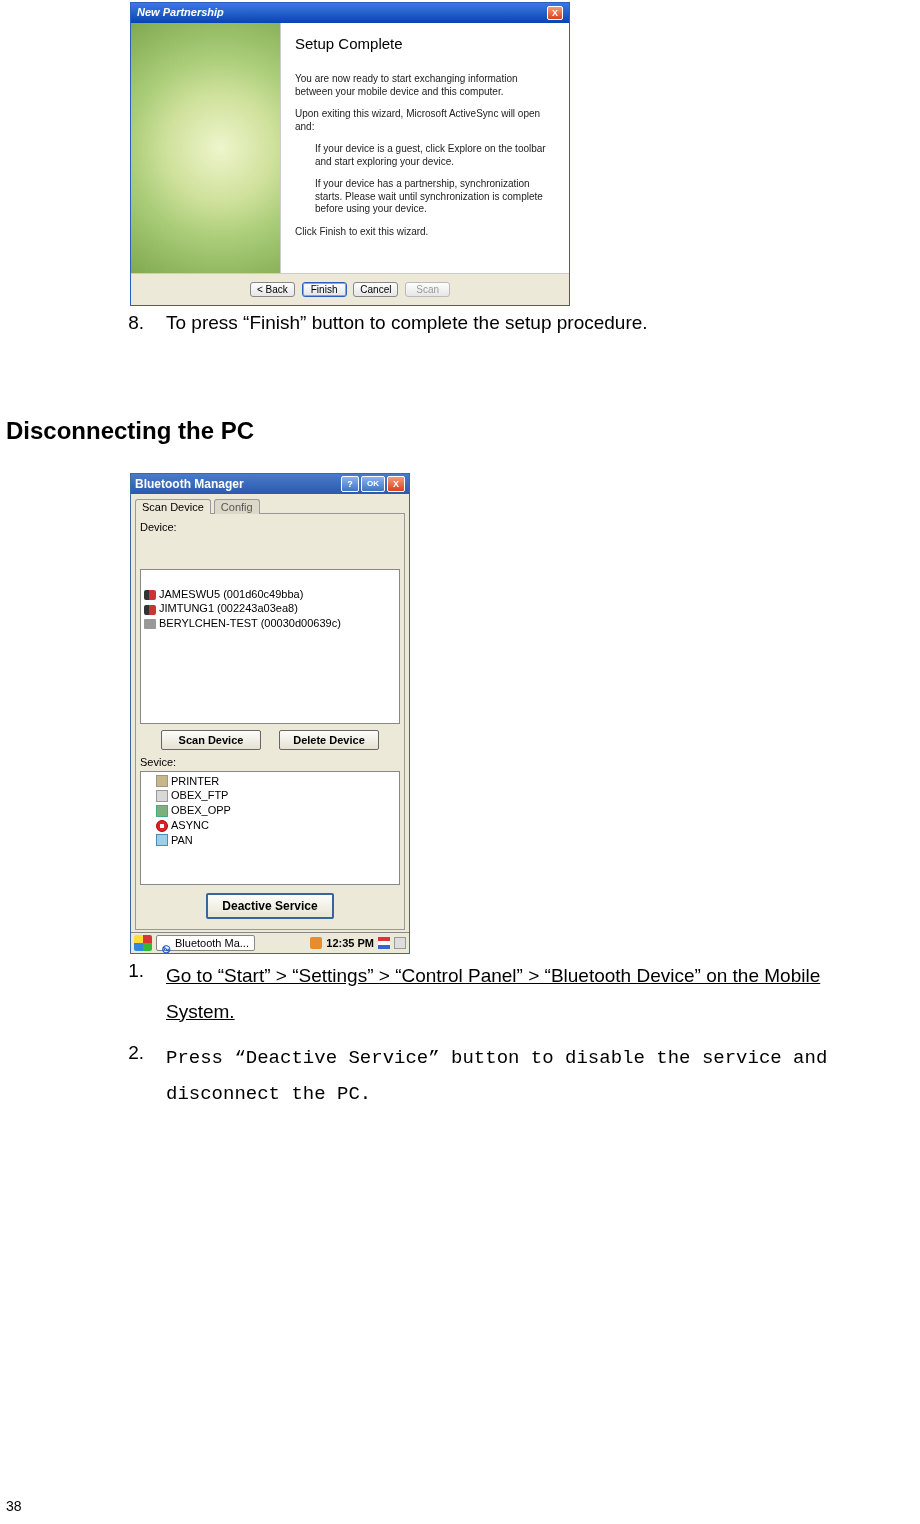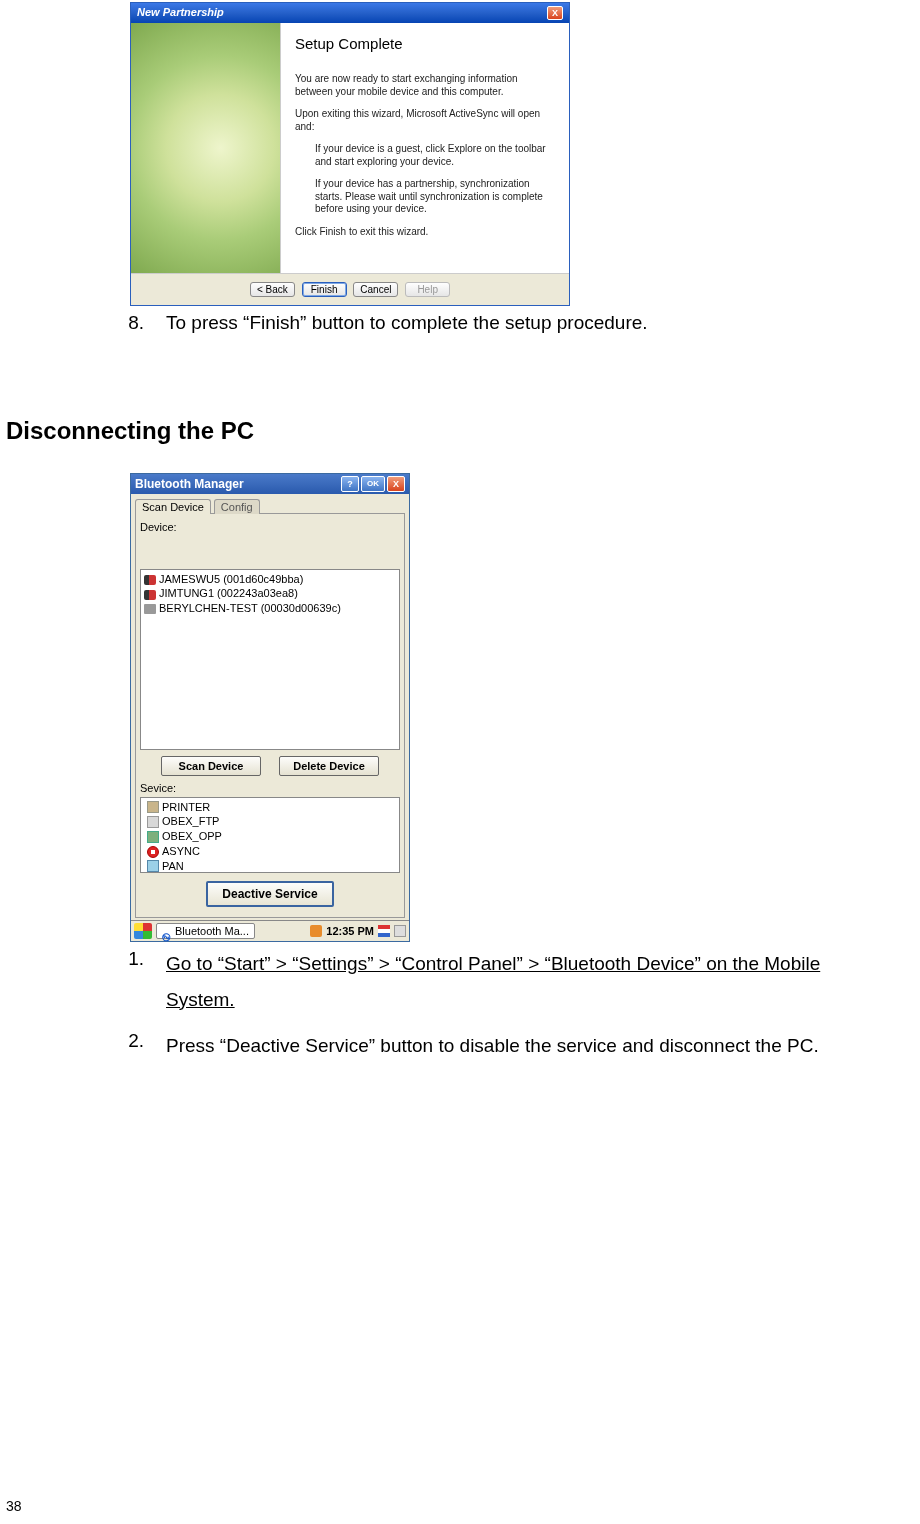--- a/index.html
+++ b/index.html
@@ -132,38 +132,38 @@
   .ce-tabs { margin-top:2px; }
   .ce-tab {
     display:inline-block;border:1px solid #999;border-bottom:none;
     padding:1px 6px;background:#ece9d8;font-size:11px;border-radius:3px 3px 0 0;
     position:relative;top:1px;
   }
   .ce-tab.inactive{background:#ddd9c8;color:#555;}
   .ce-panel{border:1px solid #999;padding:4px;background:#ece9d8;}
   .ce-label{font-size:11px;margin:3px 0;}
   .ce-listbox{
-    background:#fff;border:1px solid #888;height:181px;padding:2px 3px;
+    background:#fff;border:1px solid #888;height:155px;padding:17px 3px;
     font-size:11px;line-height:1.35;overflow:hidden;margin-top:36px;
   }
   .ce-listbox .item{white-space:nowrap;}
   .ce-listbox .item .ico{
     display:inline-block;width:12px;height:10px;margin-right:3px;
     vertical-align:middle;
   }
   .ico-key{background:linear-gradient(to right,#333 40%,#c33 40%);border-radius:2px;}
   .ico-key2{background:linear-gradient(to right,#333 40%,#c33 40%);border-radius:2px;}
   .ico-lock{background:#999;border-radius:1px;}
   .ce-btnrow{display:flex;justify-content:center;gap:18px;margin:6px 0;}
   .ce-btn{
     border:1px solid #666;background:linear-gradient(to bottom,#fdfdfb,#e5e2d1);
     font-weight:bold;font-size:11px;padding:3px 10px;border-radius:2px;min-width:100px;
   }
   .ce-listbox2{
-    background:#fff;border:1px solid #888;height:76px;padding:2px 6px;
+    background:#fff;border:1px solid #888;height:114px;padding:2px 15px;
     font-size:11px;line-height:1.35;
   }
   .svc-item{display:flex;align-items:center;gap:3px;}
   .svc-ico{width:12px;height:12px;display:inline-block;}
   .svc-printer{background:#c9b58a;border:1px solid #998;}
   .svc-ftp{background:#d8d8d8;border:1px solid #999;}
   .svc-opp{background:#7db07d;border:1px solid #4a8;}
   .svc-async{background:radial-gradient(circle,#fff 30%,#d22 32%);border-radius:50%;border:1px solid #a00;}
   .svc-pan{background:#9bd0e8;border:1px solid #58a;}
   .ce-btnrow2{text-align:center;margin:8px 0 6px 0;}
@@ -213,21 +213,21 @@
         <p>Upon exiting this wizard, Microsoft ActiveSync will open and:</p>
         <p class="indented">If your device is a guest, click Explore on the toolbar and start exploring your device.</p>
         <p class="indented">If your device has a partnership, synchronization starts. Please wait until synchronization is complete before using your device.</p>
         <p>Click Finish to exit this wizard.</p>
       </div>
     </div>
     <div class="wizard-footer">
       <button>&lt; Back</button>
       <button class="primary">Finish</button>
       <button>Cancel</button>
-      <button class="disabled">Help</button>
+      <button class="disabled">Scan</button>
     </div>
   </div>
 
   <div class="instr">
     <div class="instr-row">
       <div class="instr-num">8.</div>
       <div class="instr-body">To press “Finish” button to complete the setup procedure.</div>
     </div>
   </div>
 
@@ -301,19 +301,19 @@
     </div>
   </div>
 
   <div class="instr" style="margin-top:2px;">
     <div class="instr-row">
       <div class="instr-num">1.</div>
       <div class="instr-body" style="line-height:1.9;text-decoration:underline;">Go to “Start” &gt; “Settings” &gt; “Control Panel” &gt; “Bluetooth Device” on the Mobile System.</div>
     </div>
     <div class="instr-row" style="margin-top:10px;">
       <div class="instr-num">2.</div>
-      <div class="instr-body" style="line-height:1.9;">Press “Deactive Service” button to disable the service and disconnect the PC.</div>
+      <div class="instr-body" style="line-height:1.9;font-family:Liberation Mono, monospace;">Press “Deactive Service” button to disable the service and disconnect the PC.</div>
     </div>
   </div>
 
 </div>
 
 <div class="page-number">38</div>
 
 </body></html>

